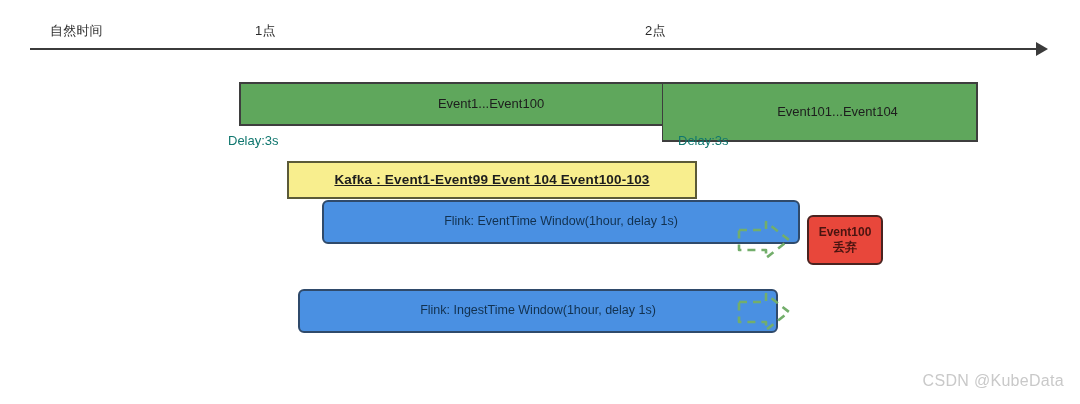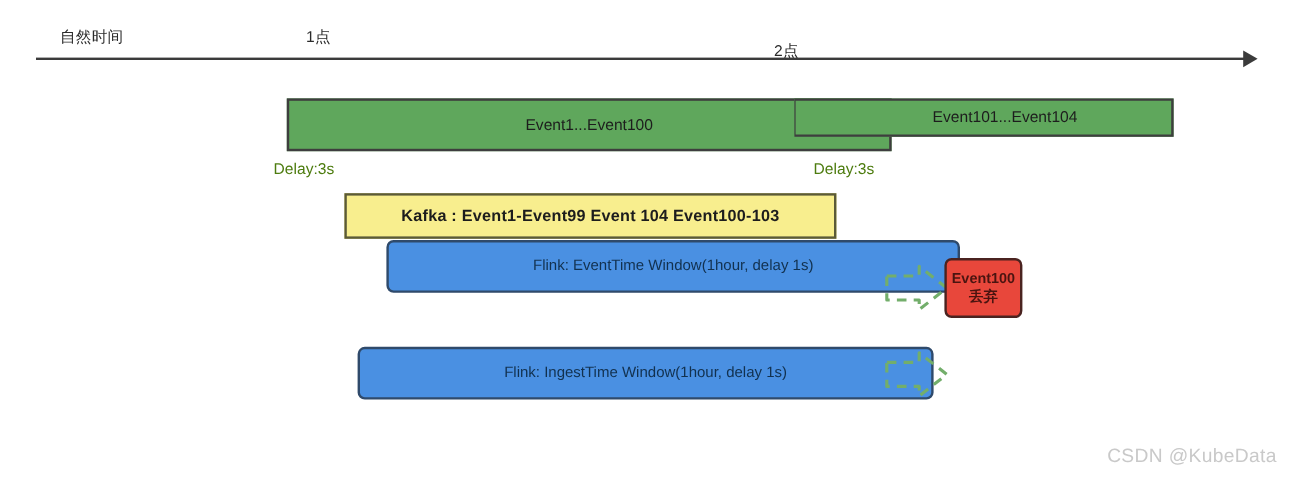--- a/index.html
+++ b/index.html
@@ -60,31 +60,32 @@
     background: #5FA75C;
     border: 2px solid #3e3e3e;
     color: #1d1d1d;
     font-size: 13px;
   }
   .green-bar.right { border-left: 1px solid #3e3e3e; }
 
   .delay-label {
     position: absolute;
     font-size: 13px;
-    color: #4d7c0f;
+    color: #0f766e;
     white-space: nowrap;
   }
 
   .kafka-box {
     background: #F8EE8E;
     border: 2px solid #5b5a38;
     color: #1d1d1d;
     font-size: 13.5px;
     font-weight: bold;
     letter-spacing: .2px;
+    text-decoration: underline;
   }
 
   .flink-box {
     background: #4A90E2;
     border: 2px solid #2f4a6b;
     border-radius: 6px;
     color: #12314f;
     font-size: 12.5px;
   }
 
@@ -120,31 +121,31 @@
 </head>
 <body>
 
 <div class="canvas">
 
   <div>
     <div class="tl-label" style="left:50px; top:22px;">自然时间</div>
 
     <div class="tl-label" style="left:255px; top:22px;">1点</div>
 
-    <div class="tl-label" style="left:645px; top:22px;margin-top:12px;">2点</div>
+    <div class="tl-label" style="left:645px; top:22px;">2点</div>
 
     <div class="tl-axis"></div>
     <div class="tl-arrow"></div>
   </div>
 
   <div class="box green-bar" style="left:239px; top:82px; width:504px; height:44px;">
     <span>Event1...Event100</span>
   </div>
 
-  <div class="box green-bar right" style="left:662px; top:82px; width:316px; height:32px;padding-left:36px;">
+  <div class="box green-bar right" style="left:662px; top:82px; width:316px; height:60px;padding-left:36px;">
     <span>Event101...Event104</span>
   </div>
 
   <div class="delay-label" style="left:228px; top:133px;">Delay:3s</div>
 
   <div class="delay-label" style="left:678px; top:133px;">Delay:3s</div>
 
   <div class="box kafka-box" style="left:287px; top:161px; width:410px; height:38px;">
     <span>Kafka : Event1-Event99  Event 104  Event100-103</span>
   </div>
@@ -152,21 +153,21 @@
   <div class="box flink-box" style="left:298px; top:200px; width:478px; height:44px;margin-left:24px;">
     <span>Flink: EventTime Window(1hour, delay 1s)</span>
   </div>
 
   <div class="dash-arrow" style="left:736px; top:218px;">
     <svg width="60" height="44" viewBox="0 0 60 44" fill="none">
       <path d="M3 12 H30 V4 L53 22 L30 40 V32 H3 Z" stroke="#73AE6B" stroke-width="2.6" stroke-dasharray="8 6" stroke-linejoin="round" fill="none"></path>
     </svg>
   </div>
 
-  <div class="box result-box" style="left:787px; top:215px; width:65px; height:50px;justify-content:center;">
+  <div class="box result-box" style="left:807px; top:215px; width:76px; height:50px;justify-content:center;">
     <span class="line">Event100</span>
     <span class="line">丢弃</span>
   </div>
 
   <div class="box flink-box" style="left:298px; top:289px; width:480px; height:44px;">
     <span>Flink: IngestTime Window(1hour, delay 1s)</span>
   </div>
 
   <div class="dash-arrow" style="left:736px; top:290px;">
     <svg width="60" height="44" viewBox="0 0 60 44" fill="none">

